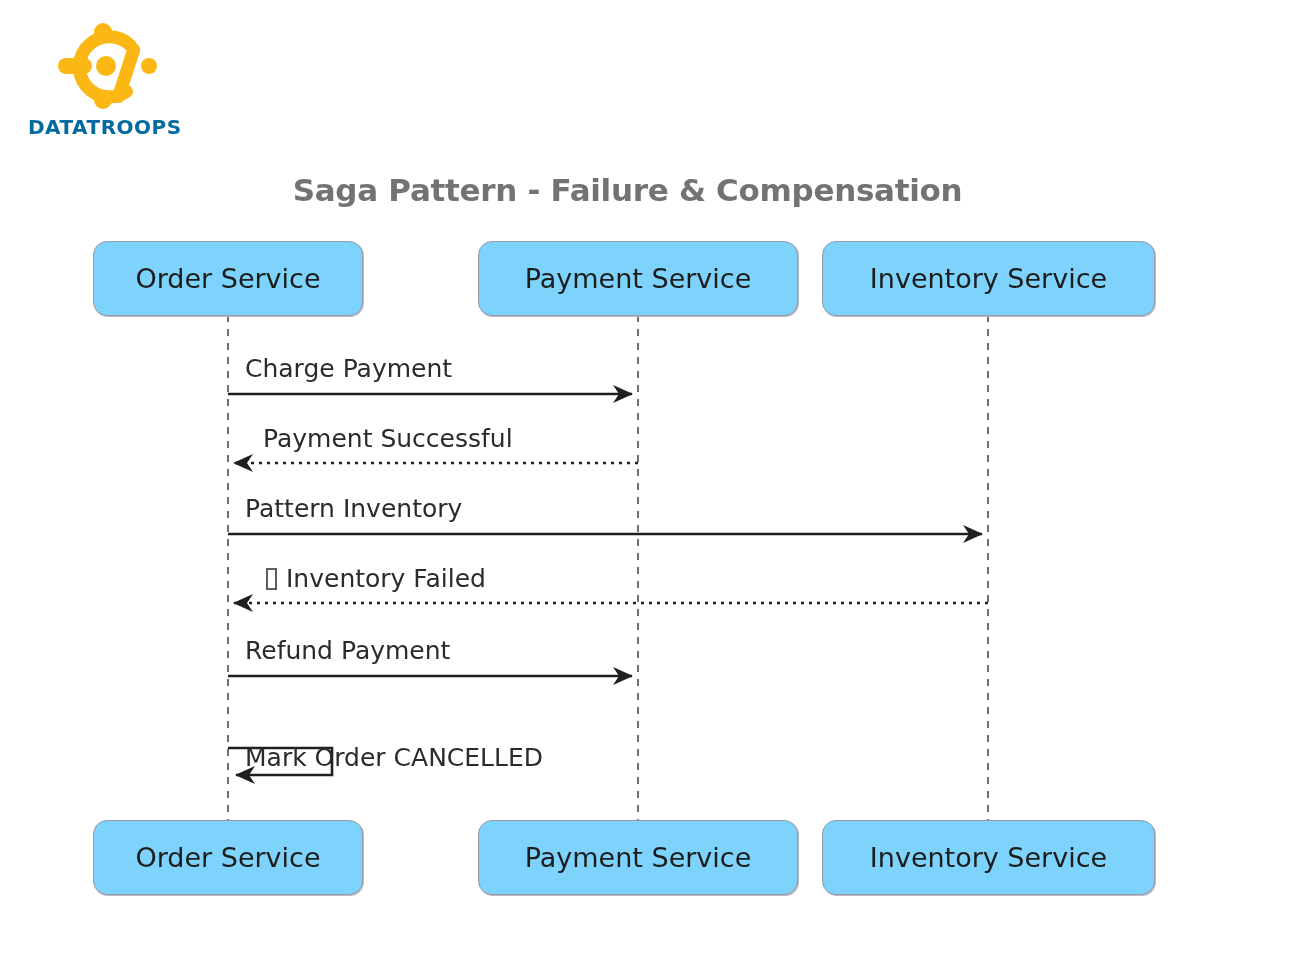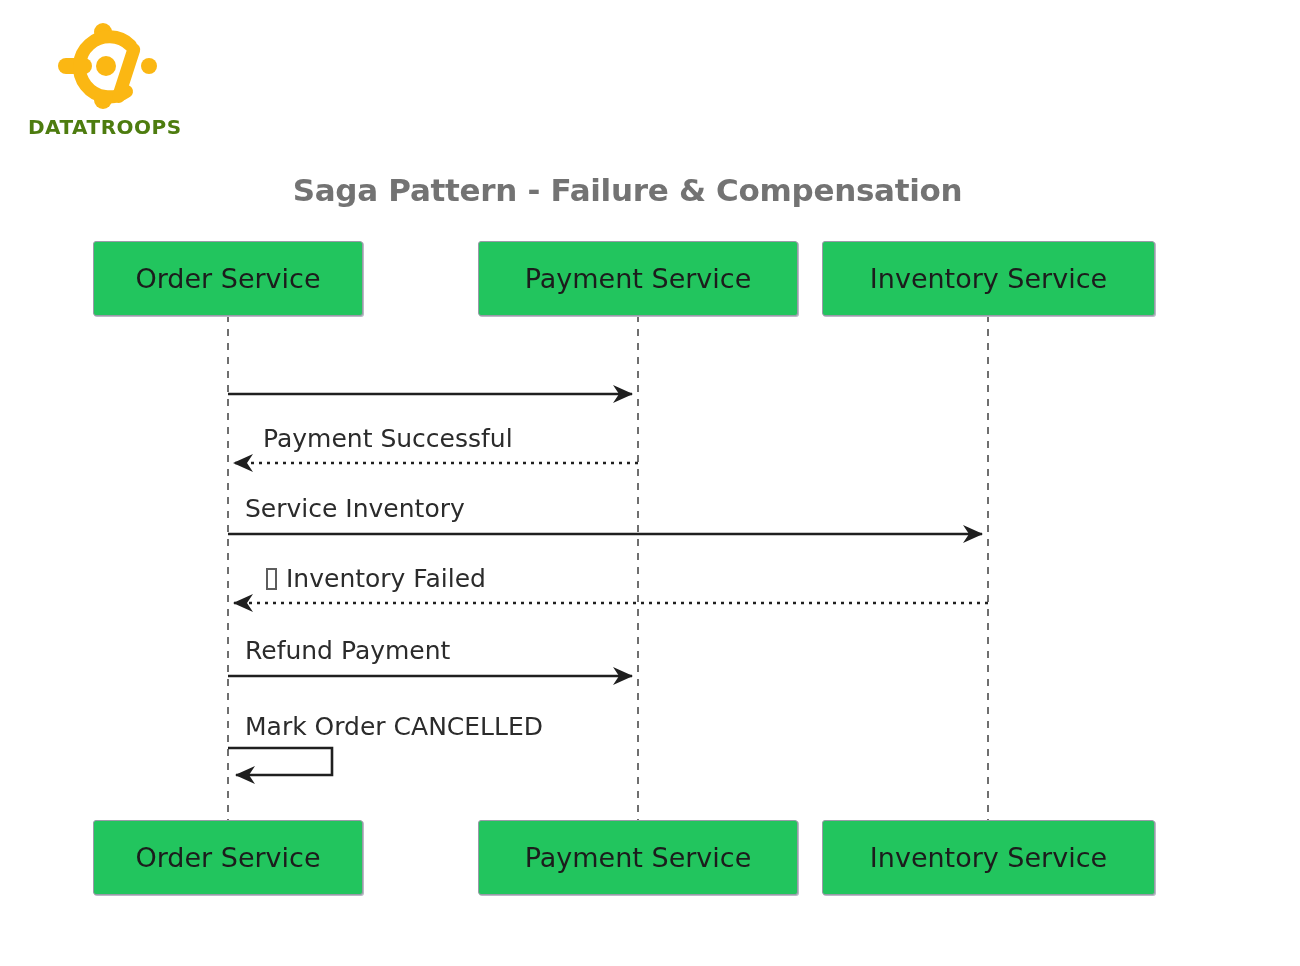--- a/index.html
+++ b/index.html
@@ -33,21 +33,21 @@
   #brand-wordmark {
     position: absolute;
     left: 0px;
     top: 92px;
     width: 180px;
     height: 26px;
     font-family: "DejaVu Sans", sans-serif;
     font-weight: bold;
     font-size: 20px;
     letter-spacing: 0.5px;
-    color: #4d7c0f;
+    color: #0369a1;
     line-height: 26px;
     white-space: nowrap;
   }
 
   
   #diagram-title {
     position: absolute;
     left: 0;
     top: 172px;
     width: 1255px;
@@ -66,23 +66,23 @@
     left: 0;
     top: 0;
     width: 1300px;
     height: 966px;
   }
 
   
   .participant-box {
     position: absolute;
     box-sizing: border-box;
-    background: #22c55e;
+    background: #7dd3fc;
     border: 1px solid #9a9aa8;
-    border-radius: 3px;
+    border-radius: 14px;
     box-shadow: 1px 1px 0 0 #b9b9c6;
     display: flex;
     align-items: center;
     justify-content: center;
     font-family: "DejaVu Sans", sans-serif;
     font-size: 27px;
     color: #1c1c1c;
     white-space: nowrap;
   }
 
@@ -171,26 +171,27 @@
   <div class="participant-box" style="left:93px;  top:820px; width:270px; height:75px;">
     <span>Order Service</span>
   </div>
   <div class="participant-box" style="left:478px; top:820px; width:320px; height:75px;">
     <span>Payment Service</span>
   </div>
   <div class="participant-box" style="left:822px; top:820px; width:333px; height:75px;">
     <span>Inventory Service</span>
   </div>
 
+  <div class="msg-label" style="left:245px; top:354px;">Charge Payment</div>
 
   <div class="msg-label" style="left:263px; top:424px;">Payment Successful</div>
 
-  <div class="msg-label" style="left:245px; top:494px;">Service Inventory</div>
+  <div class="msg-label" style="left:245px; top:494px;">Pattern Inventory</div>
 
   <div class="msg-label" style="left:245px; top:636px;">Refund Payment</div>
 
   <div class="msg-label" style="left:266px; top:564px;">
     <span class="tofu"></span><span>Inventory Failed</span>
   </div>
 
-  <div class="msg-label" style="left:245px; top:712px;">Mark Order CANCELLED</div>
+  <div class="msg-label" style="left:245px; top:743px;">Mark Order CANCELLED</div>
 
 </div>
 
 </body></html>

